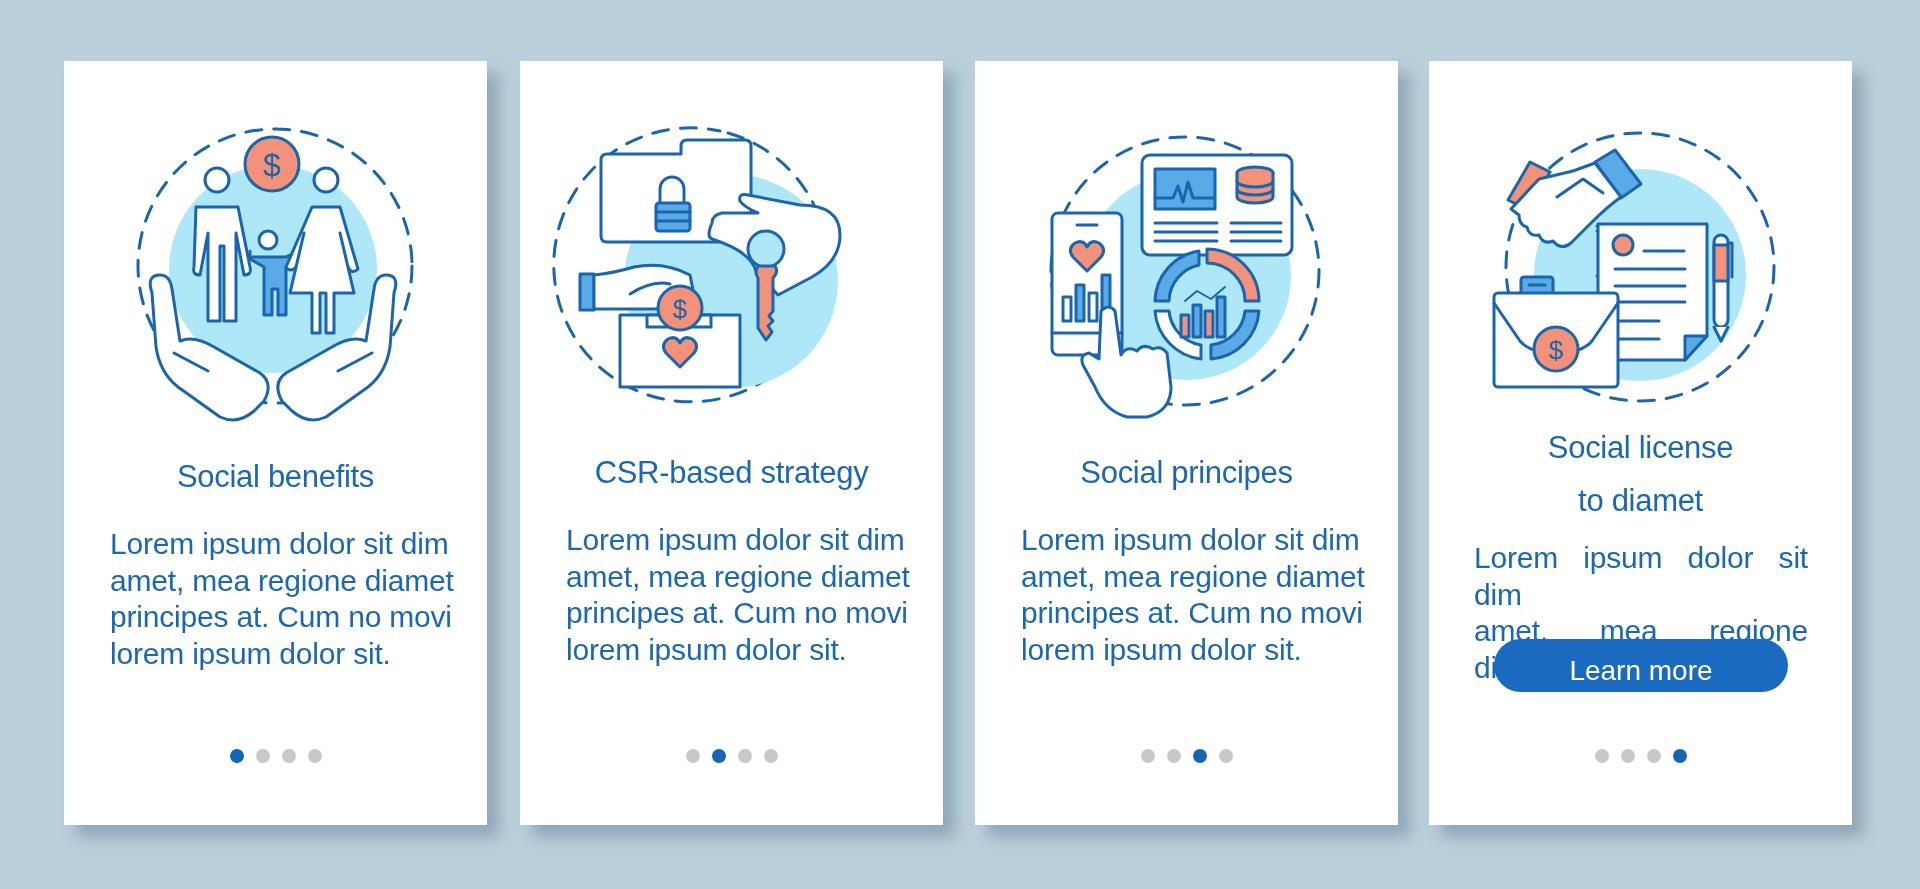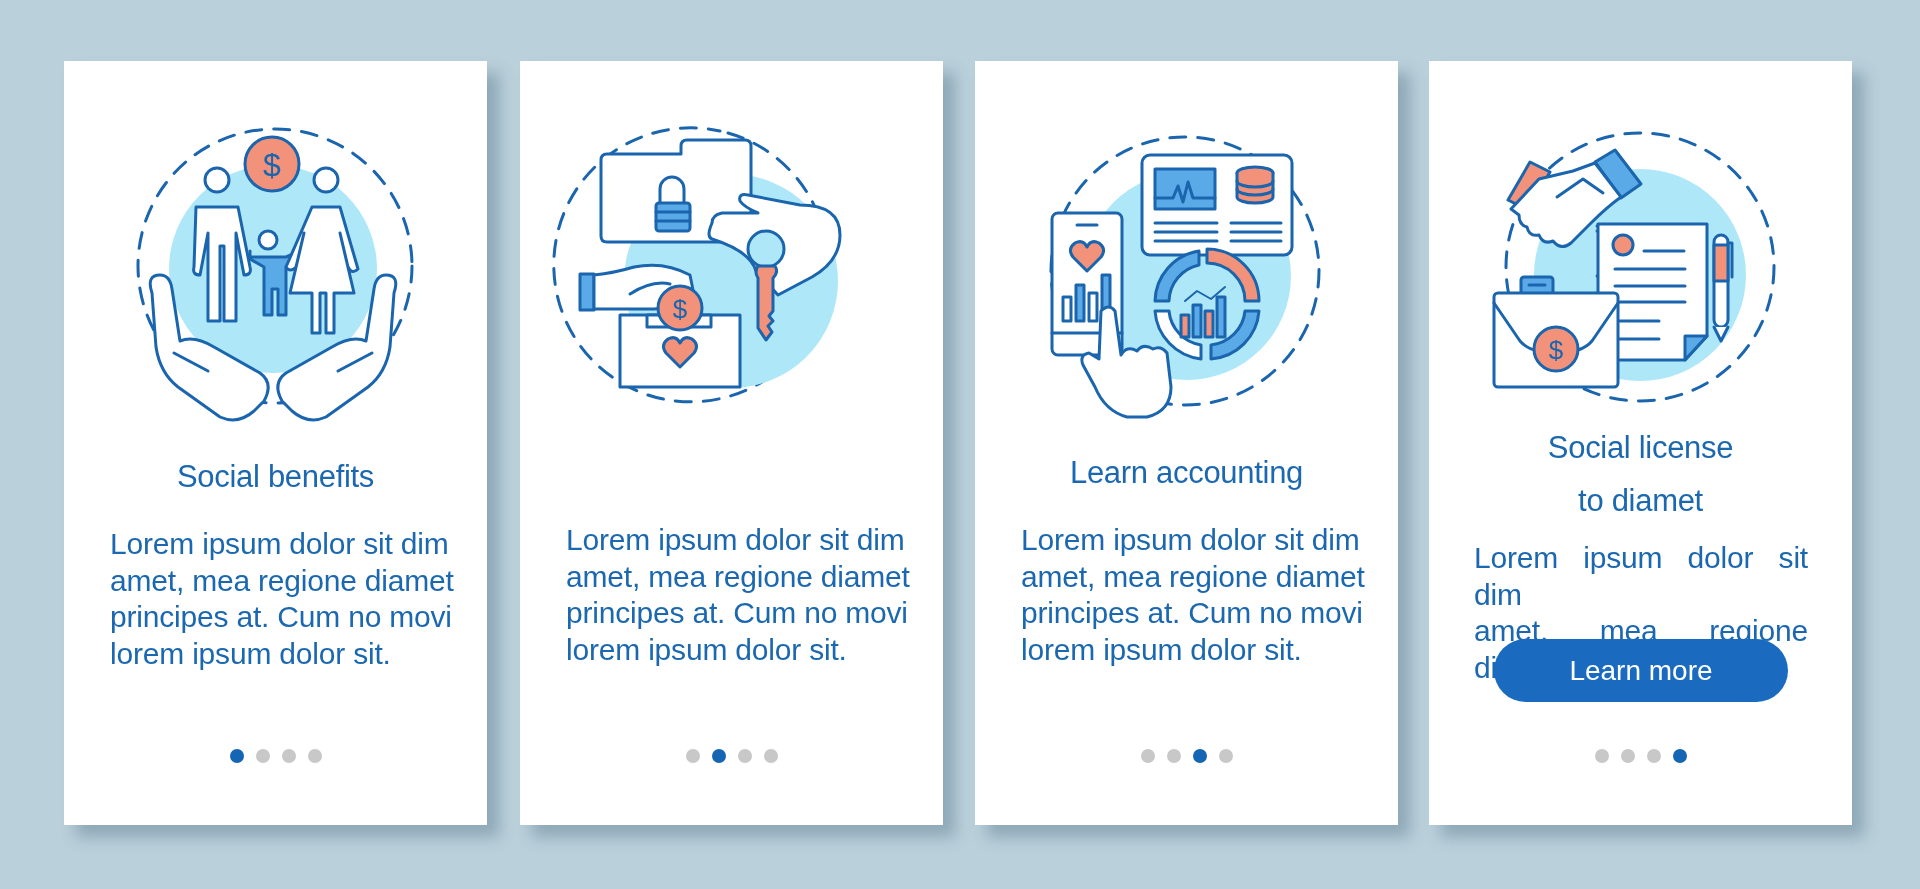--- a/index.html
+++ b/index.html
@@ -22,21 +22,21 @@
   .body {
     position:absolute; left:46px; width:345px;
     color:#1b68b0; font-size:30px; line-height:36.5px; letter-spacing:-0.2px;
     white-space:pre-line;
   }
   .body.justify { text-align:justify; text-align-last:justify; left:45px; width:334px; }
   .dots { position:absolute; top:688px; left:0; right:0; height:14px; display:flex; justify-content:center; gap:12px; }
   .dot { width:14px; height:14px; border-radius:50%; background:#c8c8c8; }
   .dot.active { background:#1565b5; }
   .btn {
-    position:absolute; left:65px; top:578px; width:294px; height:63px;
+    position:absolute; left:65px; top:578px; width:294px; height:53px;
     border-radius:32px; background:#1a6bbf; color:#ffffff;
     font-size:28px; line-height:63px; text-align:center; border:none;
     font-family:"Liberation Sans", sans-serif; cursor:pointer; padding:0;
   }
 </style>
 </head>
 <body>
 
 <div class="card" style="left:64px;">
   <svg class="illus" viewBox="0 0 423 430">
@@ -100,20 +100,21 @@
       <path d="M74 214 q20 -2 40 -8 q30 -6 56 8 l4 20 l-18 0 q-10 14 -22 14 h-60 z" fill="#fff"></path>
       <path d="M110 233 q22 -14 40 -10" fill="none"></path>
 
       <rect x="100" y="254" width="120" height="72" fill="#fff"></rect>
       <rect x="127" y="254" width="64" height="12" fill="#fff"></rect>
       <circle cx="160" cy="247" r="22" fill="#f2927a"></circle>
       <text x="160" y="257" text-anchor="middle" font-size="26" fill="#1a65ad" stroke="none" font-family="Liberation Sans, sans-serif">$</text>
       <path d="M160 306 l-14 -14 q-6 -8 2 -14 q8 -4 12 4 q4 -8 12 -4 q8 6 2 14 z" fill="#f2927a"></path>
     </g>
   </svg>
+  <div class="title" style="top:390px;">CSR-based strategy</div>
   <div class="body" style="top:461px;">Lorem ipsum dolor sit dim
 amet, mea regione diamet
 principes at. Cum no movi
 lorem ipsum dolor sit.</div>
   <div class="dots">
     <span class="dot"></span>
     <span class="dot active"></span>
     <span class="dot"></span>
     <span class="dot"></span>
   </div>
@@ -150,21 +151,21 @@
       <path d="M284 250 a52 52 0 0 1 -48 48 v-14 a38 38 0 0 0 34 -34 z" fill="#5aaae8"></path>
       <path d="M226 298 a52 52 0 0 1 -46 -48 h14 a38 38 0 0 0 32 34 z" fill="#fff"></path>
       <path d="M180 240 a52 52 0 0 1 44 -50 v14 a38 38 0 0 0 -30 36 z" fill="#5aaae8"></path>
       <rect x="206" y="254" width="8" height="22" fill="#f2927a"></rect>
       <rect x="218" y="244" width="8" height="32" fill="#5aaae8"></rect>
       <rect x="230" y="250" width="8" height="26" fill="#f2927a"></rect>
       <rect x="242" y="236" width="8" height="40" fill="#5aaae8"></rect>
       <path d="M210 240 l12 -10 l14 8 l14 -12" fill="none" stroke-width="2"></path>
     </g>
   </svg>
-  <div class="title" style="top:390px;">Learn accounting</div>
+  <div class="title" style="top:390px;">Social principes</div>
   <div class="body" style="top:461px;">Lorem ipsum dolor sit dim
 amet, mea regione diamet
 principes at. Cum no movi
 lorem ipsum dolor sit.</div>
   <div class="dots">
     <span class="dot"></span>
     <span class="dot"></span>
     <span class="dot active"></span>
     <span class="dot"></span>
   </div>

